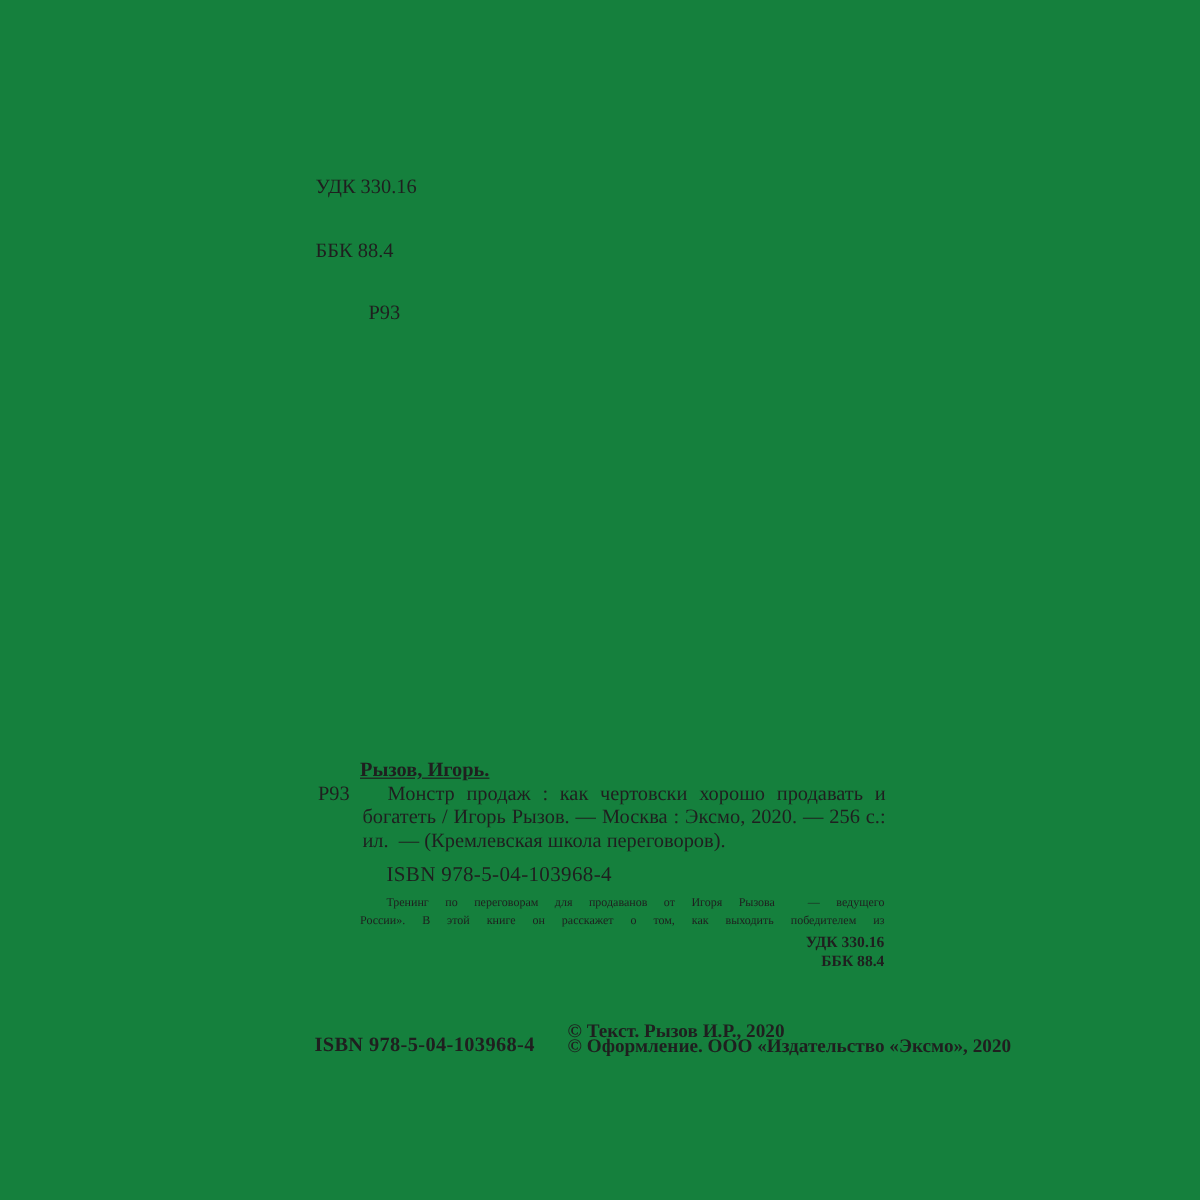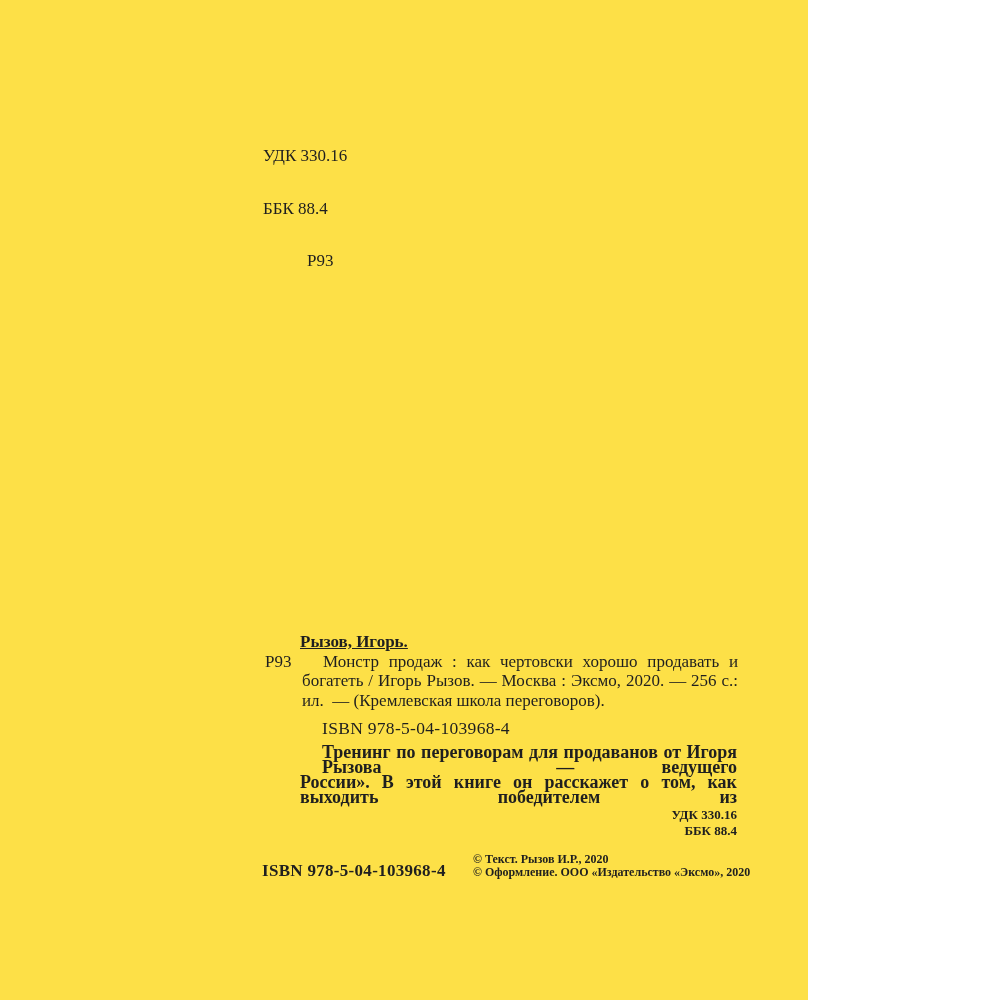--- a/index.html
+++ b/index.html
@@ -5,22 +5,22 @@
   html, body { margin: 0; padding: 0; }
   body {
     width: 1000px; height: 1000px;
     background: #ffffff;
     font-family: "Liberation Serif", "DejaVu Serif", serif;
     color: #1f1f1f;
     -webkit-font-smoothing: antialiased;
   }
   .page {
     position: relative;
-    width: 808px; height: 1000px;
-    background: #fde047;
+    width: 1000px; height: 1000px;
+    background: #15803d;
     overflow: hidden;
   }
 
   
   .top-block {
     position: absolute;
     left: 263px; top: 112px;
     font-size: 17px;
     line-height: 17.5px;
     white-space: pre;
@@ -59,23 +59,22 @@
     margin-left: 57px;
     margin-top: 9px;
     font-size: 17.5px;
     letter-spacing: 0.3px;
     line-height: 19.5px;
   }
   .card-annot {
     margin-left: 35px;
     margin-top: 6px;
     width: 437px;
-    font-size: 18px;
+    font-size: 10px;
     line-height: 15.2px;
-    font-weight: bold;
   }
   .card-annot .indent1 { padding-left: 22px; }
   .card-udk-right {
     margin-top: 2px;
     width: 472px;
     text-align: right;
     font-size: 13px;
     font-weight: bold;
     line-height: 16px;
   }
@@ -84,21 +83,21 @@
   .footer-isbn {
     position: absolute;
     left: 262px; top: 861px;
     font-size: 17px;
     font-weight: bold;
     letter-spacing: 0.3px;
   }
   .footer-copy {
     position: absolute;
     left: 473px; top: 853px;
-    font-size: 12px;
+    font-size: 16px;
     font-weight: bold;
     line-height: 13px;
   }
 </style>
 </head>
 <body>
 
 <div class="page">
 
   <div class="top-block">

